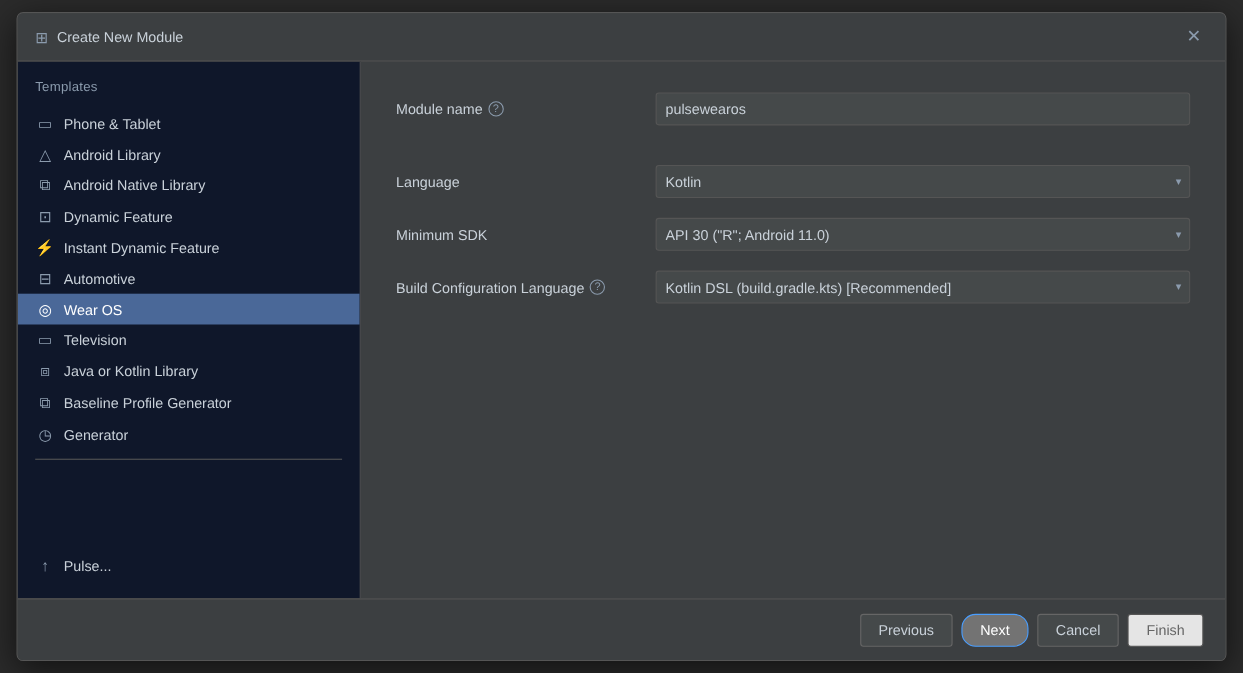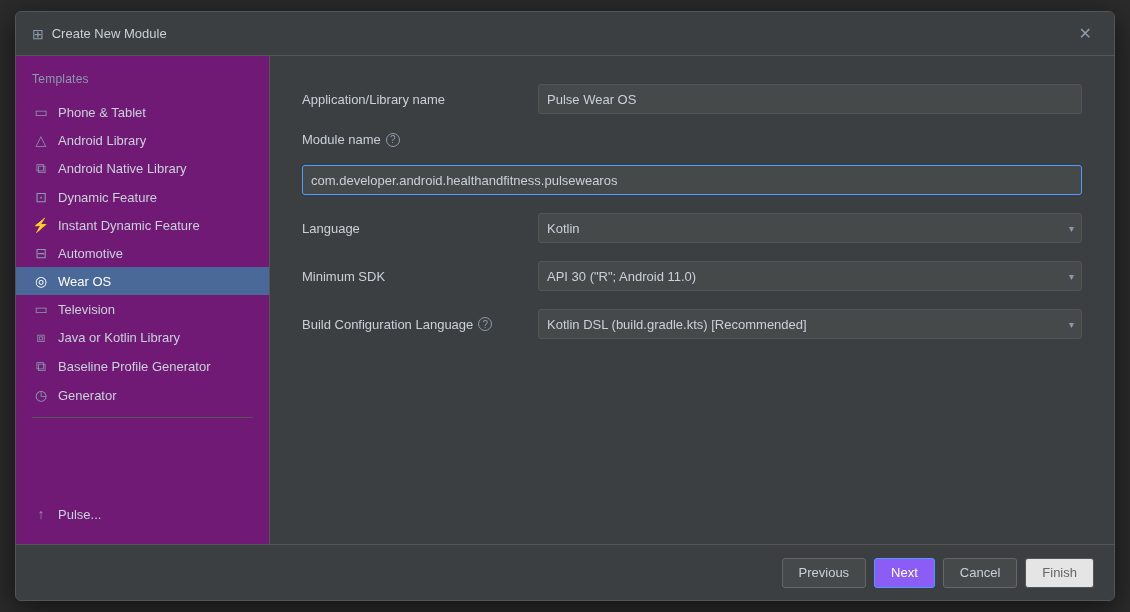--- a/index.html
+++ b/index.html
@@ -54,22 +54,22 @@
       padding: 2px 6px;
       border-radius: 3px;
       line-height: 1;
     }
     .body {
       display: flex;
       flex: 1;
       overflow: hidden;
     }
     .sidebar {
-      width: 254px;
-      background: #701a75;
+      width: 312px;
+      background: #0f172a;
       border-right: 1px solid #555;
       padding: 16px 0 16px 0;
       overflow-y: auto;
       display: flex;
       flex-direction: column;
     }
     .sidebar-section-label {
       color: #8b9bad;
       font-size: 12px;
       padding: 0 16px 12px 16px;
@@ -203,23 +203,24 @@
       height: 30px;
       display: inline-flex;
       align-items: center;
     }
     .btn-default {
       background: #45494a;
       border-color: #666;
       color: #c9d1d9;
     }
     .btn-primary {
-      background: #8b5cf6;
+      background: #737373;
       border-color: #4a9eff;
       color: #fff;
+      border-radius: 13px;
     }
     .btn-disabled {
       background: #e5e5e5;
       border-color: #555;
       color: #666;
       cursor: not-allowed;
     }
   </style>
 </head>
 <body>
@@ -287,36 +288,30 @@
       <div class="sidebar-divider"></div>
 
       <div class="sidebar-item sidebar-import">
         <span class="sidebar-item-icon">↑</span>
         <span>Pulse...</span>
       </div>
     </div>
 
     <div class="main-content">
 
-      <div class="form-row">
-        <label class="form-label">
-          <span>Application/Library name</span>
-        </label>
-        <input class="form-input" type="text" value="Pulse Wear OS" style="">
-      </div>
 
       <div class="form-row">
         <label class="form-label">
           <span>Module name</span>
           <span class="help-icon">?</span>
         </label>
-      </div>
-
-      <div class="form-row">
-        <input class="form-input highlighted" type="text" value="com.developer.android.healthandfitness.pulsewearos" style="">
+        <input class="form-input" type="text" value="pulsewearos" style="">
+      </div>
+
+      <div class="form-row">
       </div>
 
       <div class="form-row">
         <label class="form-label">
           <span>Language</span>
         </label>
         <div class="form-select-wrapper">
           <select class="form-select">
             <option>Kotlin</option>
             <option>Java</option>

